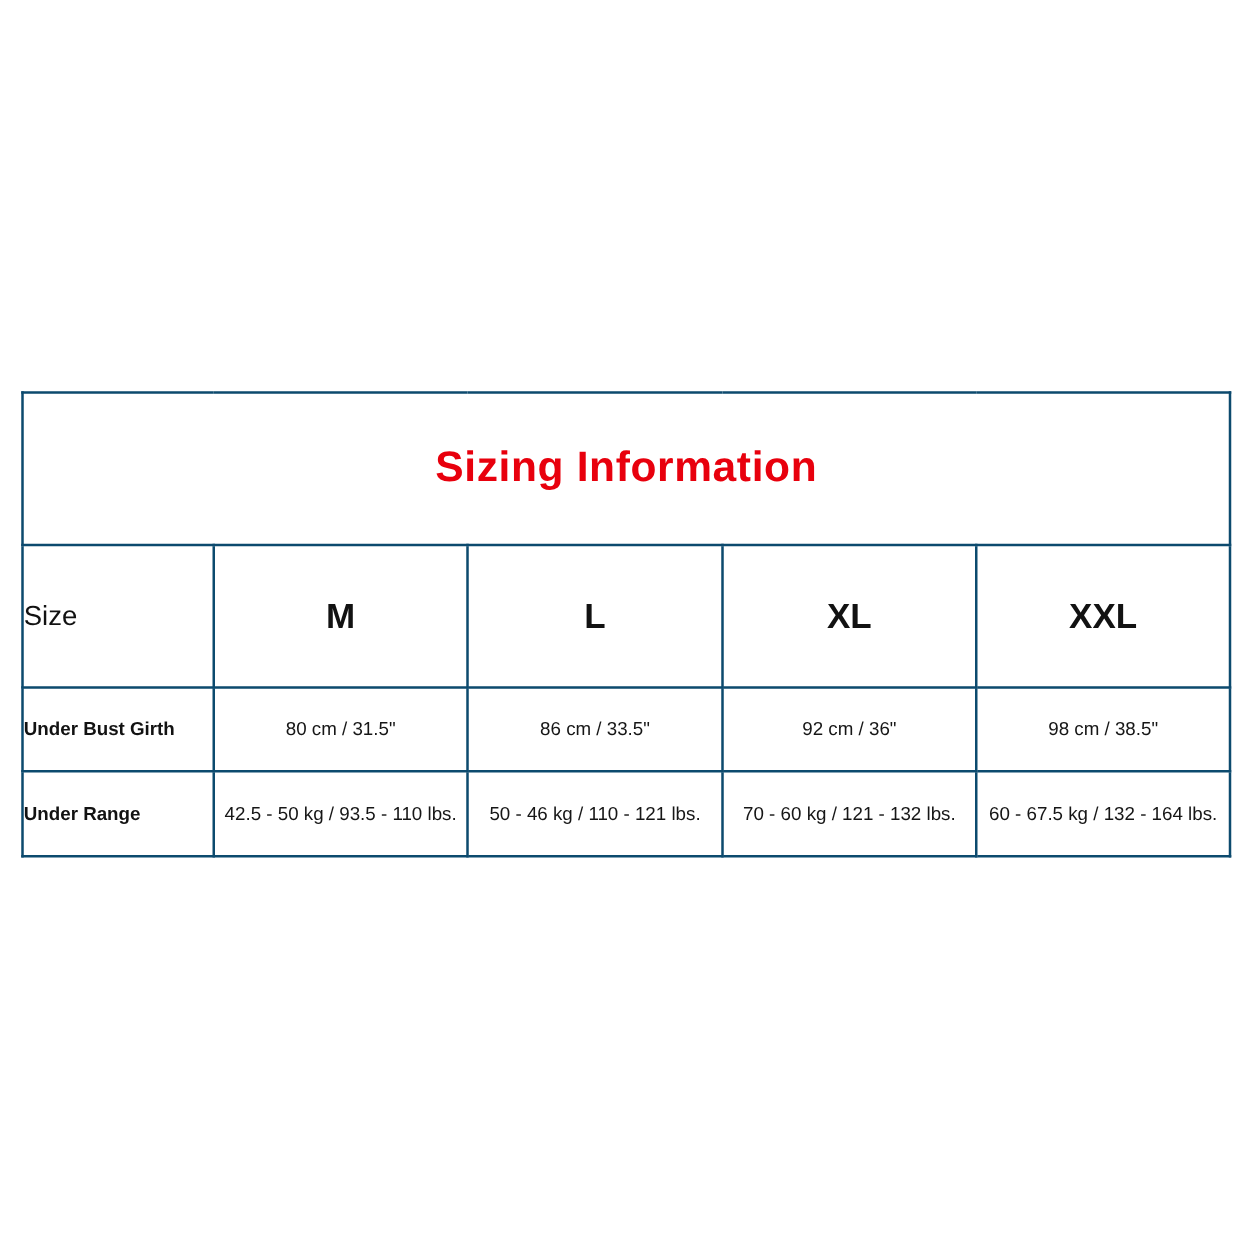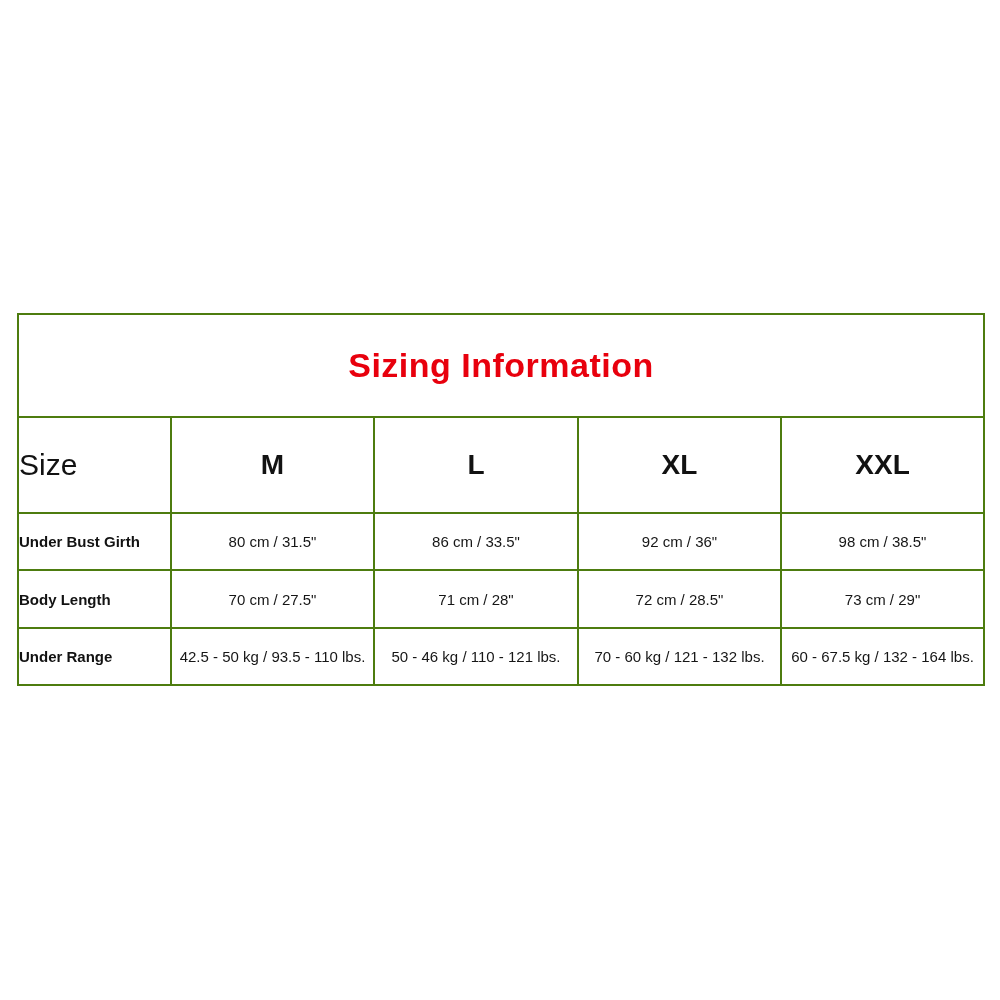--- a/index.html
+++ b/index.html
@@ -21,40 +21,40 @@
     width: 966px;
     height: 373px;
   }
   table.size-table {
     width: 100%;
     height: 100%;
     border-collapse: collapse;
     table-layout: fixed;
   }
   table.size-table td, table.size-table th {
-    border: 2px solid #4d7c0f;
+    border: 2px solid #0c4a6e;
     padding: 0;
     background: #ffffff;
     overflow: hidden;
     white-space: nowrap;
     margin-left: 20px;
   }
   .title-cell {
     height: 88px;
     text-align: center;
     vertical-align: middle;
     font-size: 34px;
     font-weight: 700;
     letter-spacing: 0.5px;
   }
   .hdr-row td, .hdr-row th { height: 82px; vertical-align: middle; }
   .hdr-size {
     text-align: left;
     padding-left: 12px;
-    font-size: 30px;
+    font-size: 22px;
     font-weight: 400;
     color: #121212;
   }
   .hdr-col {
     text-align: center;
     font-size: 28px;
     font-weight: 700;
     color: #121212;
   }
   .data-row td { height: 48px; vertical-align: middle; font-size: 15px; }
@@ -94,27 +94,20 @@
         <td class="hdr-col">XXL</td>
       </tr>
       <tr class="data-row">
         <td class="row-label">Under Bust Girth</td>
         <td class="cell-val">80 cm / 31.5"</td>
         <td class="cell-val">86 cm / 33.5"</td>
         <td class="cell-val">92 cm / 36"</td>
         <td class="cell-val">98 cm / 38.5"</td>
       </tr>
       <tr class="data-row">
-        <td class="row-label">Body Length</td>
-        <td class="cell-val">70 cm / 27.5"</td>
-        <td class="cell-val">71 cm / 28"</td>
-        <td class="cell-val">72 cm / 28.5"</td>
-        <td class="cell-val">73 cm / 29"</td>
-      </tr>
-      <tr class="data-row">
         <td class="row-label">Under Range</td>
         <td class="cell-val">42.5 - 50 kg / 93.5 - 110 lbs.</td>
         <td class="cell-val">50 - 46 kg / 110 - 121 lbs.</td>
         <td class="cell-val">70 - 60 kg / 121 - 132 lbs.</td>
         <td class="cell-val">60 - 67.5 kg / 132 - 164 lbs.</td>
       </tr>
     </tbody>
   </table>
 </div>
 

